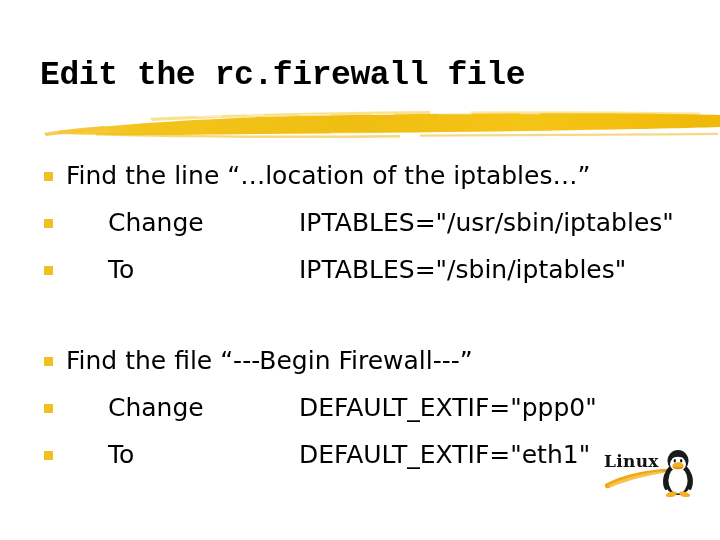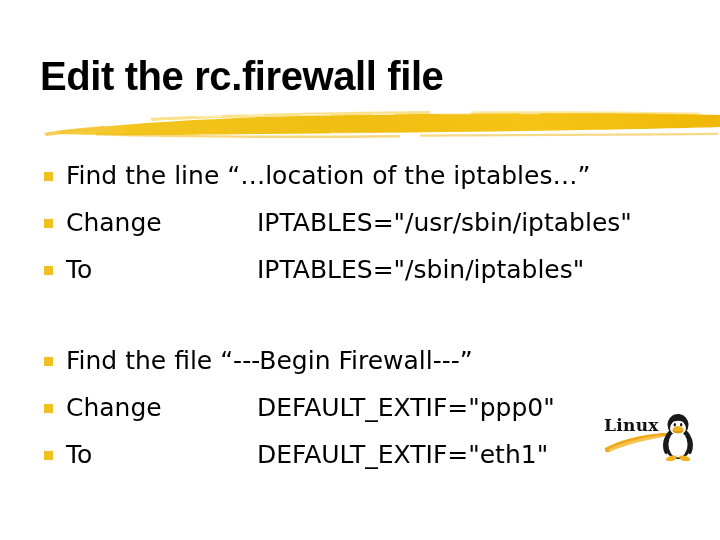--- a/index.html
+++ b/index.html
@@ -25,22 +25,22 @@
     position: absolute;
     left: 0;
     top: 55px;
     width: 720px;
     height: 90px;
   }
   .slide-title {
     position: absolute;
     left: 40px;
     top: 0px;
-    font-family: Liberation Sans, sans-serif;
-    font-size: 40px;
+    font-family: Liberation Mono, monospace;
+    font-size: 33px;
     font-weight: bold;
     color: #000000;
     letter-spacing: -0.4px;
     white-space: nowrap;
     line-height: 42px;
   }
   .brush-wrap {
     position: absolute;
     left: 0px;
     top: 48px;
@@ -84,33 +84,34 @@
     line-height: 30px;
   }
   .bullet-label {
     display: inline-block;
     width: 191px;
     flex: 0 0 191px;
     font-family: "DejaVu Sans", sans-serif;
     font-size: 25px;
     color: #000000;
     line-height: 30px;
+    margin-left: 42px;
   }
   .bullet-value {
     font-family: "DejaVu Sans", sans-serif;
     font-size: 25px;
     color: #000000;
     line-height: 30px;
   }
 
   
   .linux-logo {
     position: absolute;
     left: 604px;
-    top: 408px;
+    top: 444px;
     width: 94px;
     height: 56px;
   }
   .linux-logo svg { display: block; }
 </style>
 </head>
 <body>
 
 <div class="slide">
 

